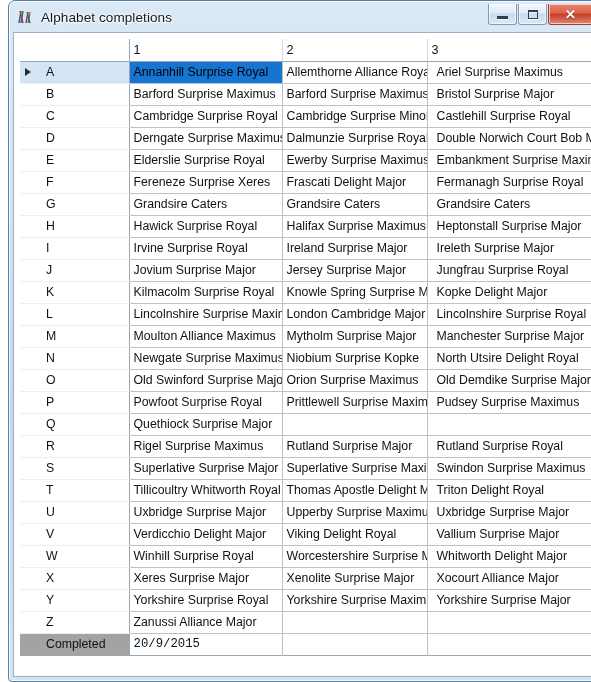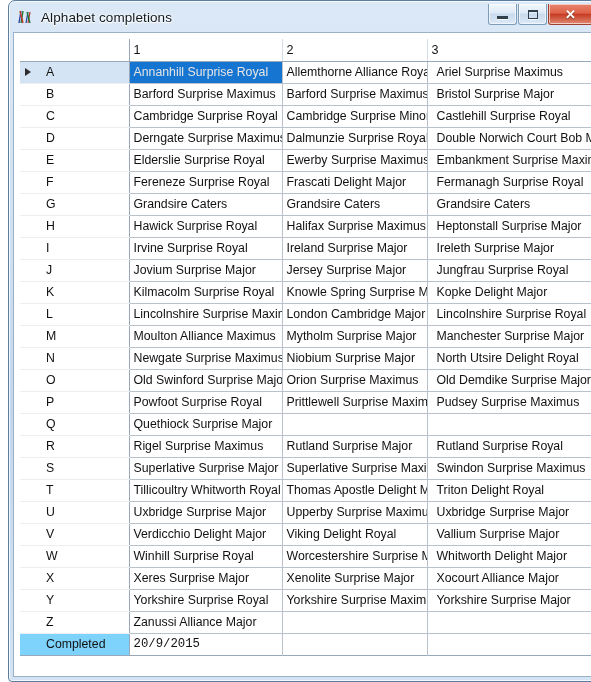--- a/index.html
+++ b/index.html
@@ -215,26 +215,26 @@
   tbody td.data {
     border-bottom: 1px solid #b9c2cb;
     border-right: 1px solid #b9c2cb;
     background: #ffffff;
   }
   tbody td.data.last { border-right: 1px solid #b9c2cb; padding-left: 9px; }
 
   tbody tr.selected td.rowhdr { background: #d4e4f5; }
   tbody td.data.cell-selected {
     background: #1675d1;
-    color: #e5e5e5;
+    color: #000000;
   }
 
   tbody tr.completed td.rowhdr {
     border-bottom: none;
-    background: #7dd3fc;
+    background: #a3a3a3;
   }
   tbody tr.completed td.data {
     border-bottom: none;
   }
   td.numeric { text-align: right; font-family: Liberation Mono, monospace; }
 
   
   table.grid { border-bottom: 1px solid #97a8b8; }
 </style>
 </head>
@@ -345,21 +345,21 @@
               <td class="data">Ewerby Surprise Maximus</td>
               <td class="data last">Embankment Surprise Maximus</td>
             </tr>
             <tr>
               <td class="rowhdr">
                 <div class="rh-inner">
                   <span class="row-cursor"></span>
                   <span class="rh-label">F</span>
                 </div>
               </td>
-              <td class="data">Fereneze Surprise Royal</td>
+              <td class="data">Fereneze Surprise Xeres</td>
               <td class="data">Frascati Delight Major</td>
               <td class="data last">Fermanagh Surprise Royal</td>
             </tr>
             <tr>
               <td class="rowhdr">
                 <div class="rh-inner">
                   <span class="row-cursor"></span>
                   <span class="rh-label">G</span>
                 </div>
               </td>
@@ -434,21 +434,21 @@
               <td class="data last">Manchester Surprise Major</td>
             </tr>
             <tr>
               <td class="rowhdr">
                 <div class="rh-inner">
                   <span class="row-cursor"></span>
                   <span class="rh-label">N</span>
                 </div>
               </td>
               <td class="data">Newgate Surprise Maximus</td>
-              <td class="data">Niobium Surprise Major</td>
+              <td class="data">Niobium Surprise Kopke</td>
               <td class="data last">North Utsire Delight Royal</td>
             </tr>
             <tr>
               <td class="rowhdr">
                 <div class="rh-inner">
                   <span class="row-cursor"></span>
                   <span class="rh-label">O</span>
                 </div>
               </td>
               <td class="data">Old Swinford Surprise Major</td>

